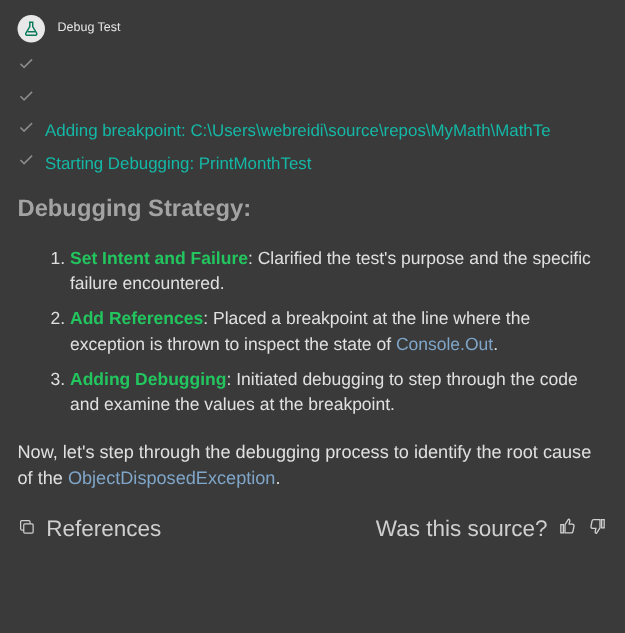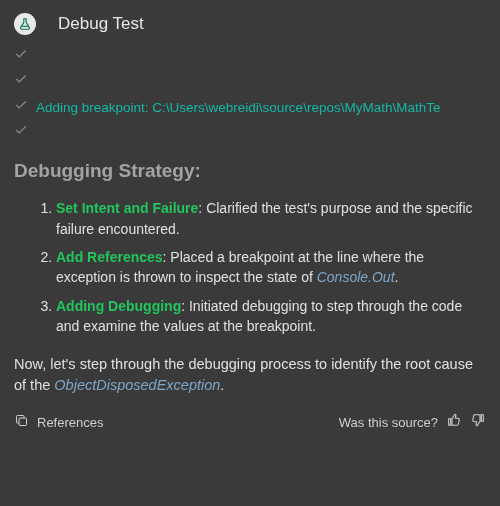--- a/index.html
+++ b/index.html
@@ -22,21 +22,21 @@
   }
   .header-icon {
     width: 22px; height: 22px;
     background: #e8e8e8;
     border-radius: 50%;
     display: flex;
     align-items: center;
     justify-content: center;
   }
   .header-icon svg { width: 14px; height: 14px; }
-  .header-title { font-size: 17px; color: #e6e6e6; margin-left: 12px; }
+  .header-title { font-size: 10px; color: #e6e6e6; }
   .progress-line {
     display: flex;
     align-items: center;
     gap: 8px;
     color: #14b8a6;
     margin: 6px 0;
     font-size: 13.5px;
     white-space: nowrap;
     overflow: hidden;
   }
@@ -51,28 +51,28 @@
     padding-left: 42px;
     margin-bottom: 18px;
   }
   li {
     margin-bottom: 8px;
     color: #e0e0e0;
     font-size: 14px;
     line-height: 1.45;
   }
   li .label { font-weight: 700; color: #22c55e; }
-  .link { color: #7fa6c9; cursor: pointer; font-style: italic; }
+  .link { color: #7fa6c9; cursor: pointer; }
   .closing { margin: 6px 0 16px 0; font-size: 14.5px; }
   .footer {
     display: flex;
     align-items: center;
     justify-content: space-between;
     color: #cfcfcf;
-    font-size: 13px;
+    font-size: 18px;
   }
   .refs { display: flex; align-items: center; gap: 8px; cursor: pointer; }
   .copy-icon svg { width: 15px; height: 15px; stroke: #cfcfcf; stroke-width: 1.6; fill: none; }
   .feedback { display: flex; align-items: center; gap: 8px; }
   .thumb svg { width: 16px; height: 16px; stroke: #cfcfcf; stroke-width: 1.6; fill: none; cursor: pointer; }
 </style>
 </head>
 <body>
 
 <div class="header">
@@ -100,20 +100,21 @@
 <div class="progress-line">
   <span class="check-icon"><svg viewBox="0 0 24 24">
         <path d="M4 12l5 5L20 6"></path>
       </svg></span>
   <span>Adding breakpoint: C:\Users\webreidi\source\repos\MyMath\MathTe</span>
 </div>
 <div class="progress-line">
   <span class="check-icon"><svg viewBox="0 0 24 24">
         <path d="M4 12l5 5L20 6"></path>
       </svg></span>
+  <span>Starting Debugging: PrintMonthTest</span>
 </div>
 
 <h2 class="strategy-title">Debugging Strategy:</h2>
 
 <ol>
   <li>
     <span class="label">Set Intent and Failure</span><span>: Clarified the test's purpose and the specific failure encountered.</span>
   </li>
   <li>
     <span class="label">Add References</span><span>: Placed a breakpoint at the line where the exception is thrown to inspect the state of </span><span class="link">Console.Out</span><span>.</span>

